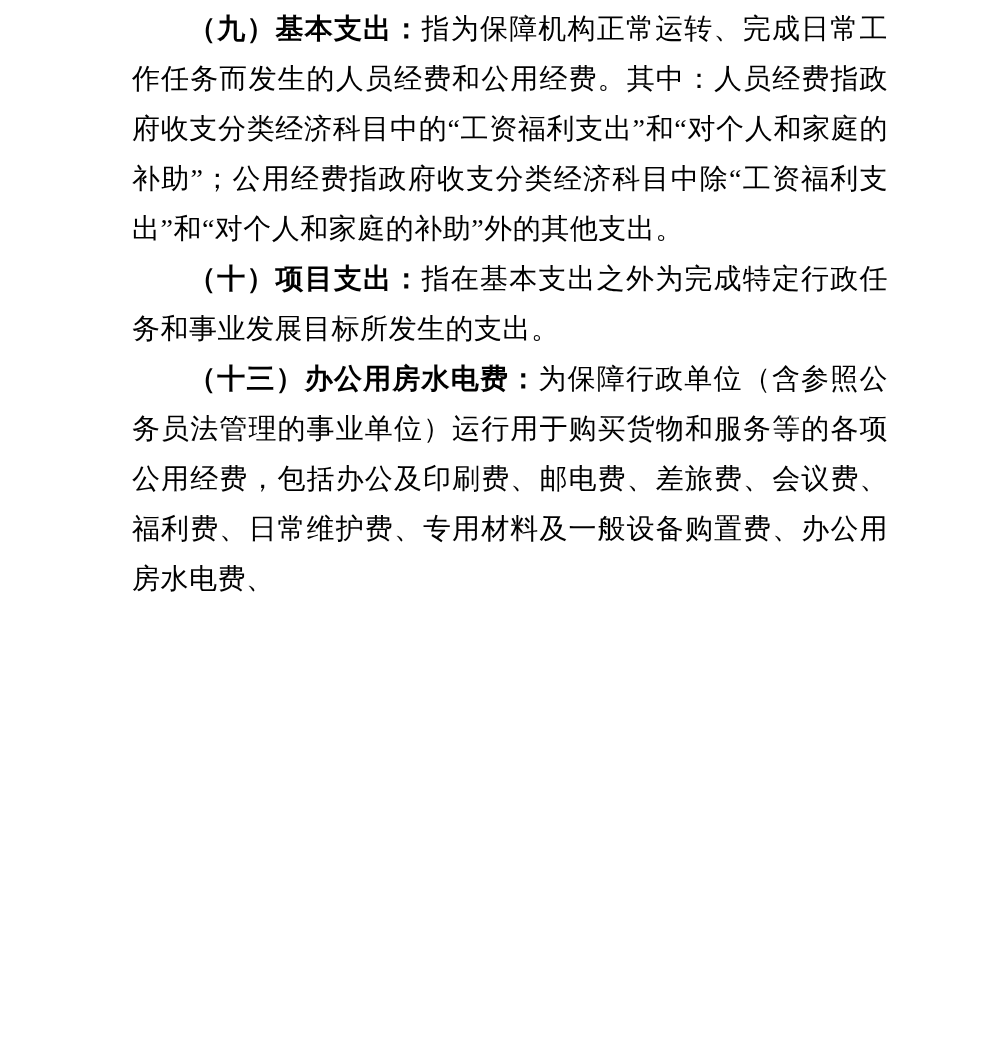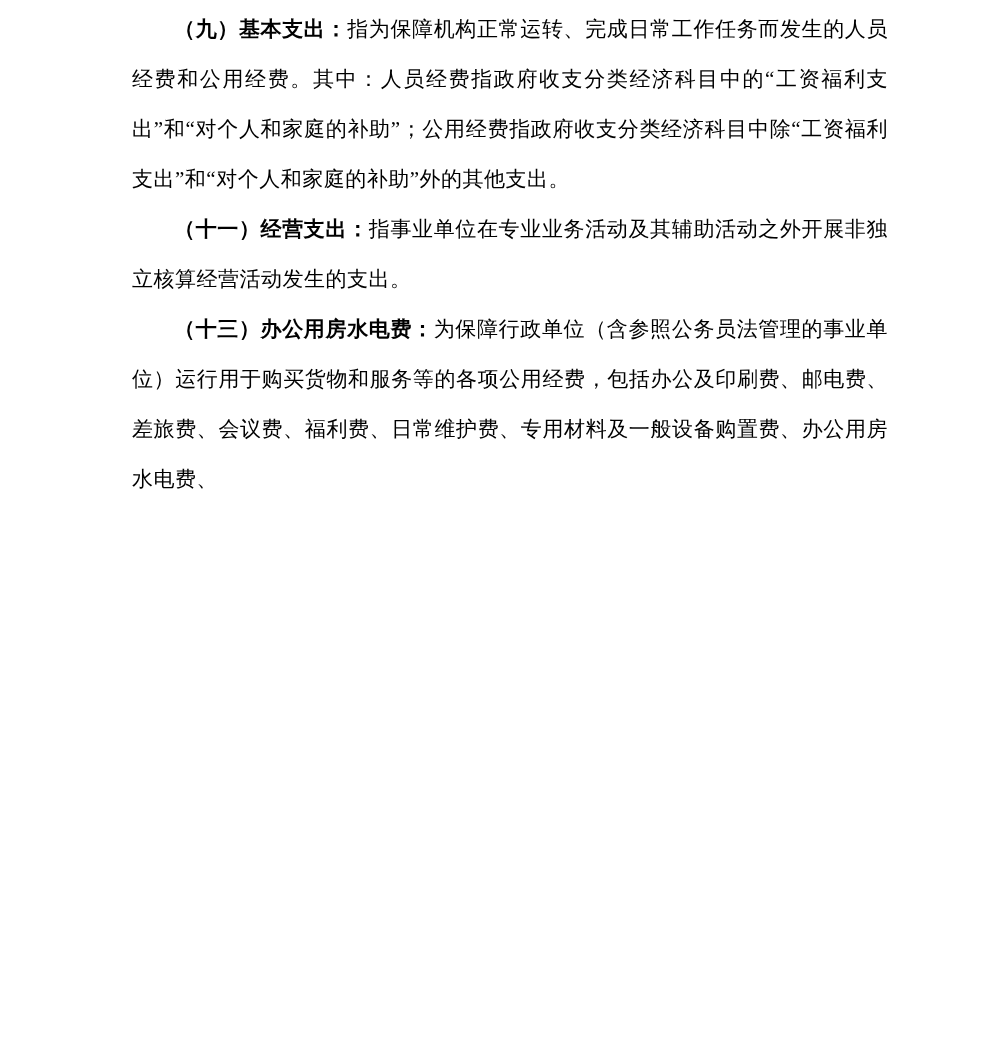--- a/index.html
+++ b/index.html
@@ -13,44 +13,44 @@
     height: 1056px;
     box-sizing: border-box;
     background: #ffffff;
     padding: 4px 112px 0 132px;
     overflow: hidden;
   }
   .para {
     margin: 0;
     padding: 0;
     font-family: "Liberation Serif", "DejaVu Serif", serif;
-    font-size: 21px;
+    font-size: 28px;
     line-height: 50px;
     color: #000000;
     text-align: justify;
     text-justify: inter-ideograph;
     text-indent: 2em;
     letter-spacing: 0.5px;
   }
   .lead {
     font-weight: 700;
   }
 </style>
 </head>
 <body>
 
 <div class="page">
 
   <p class="para">
     <span class="lead">（九）基本支出：</span><span>指为保障机构正常运转、完成日常工作任务而发生的人员经费和公用经费。其中：人员经费指政府收支分类经济科目中的“工资福利支出”和“对个人和家庭的补助”；公用经费指政府收支分类经济科目中除“工资福利支出”和“对个人和家庭的补助”外的其他支出。</span>
   </p>
 
+  <p class="para">
+    <span class="lead">（十）项目支出：</span><span>指在基本支出之外为完成特定行政任务和事业发展目标所发生的支出。</span>
+  </p>
 
-  <p class="para">
-    <span class="lead">（十一）经营支出：</span><span>指事业单位在专业业务活动及其辅助活动之外开展非独立核算经营活动发生的支出。</span>
-  </p>
 
 
   <p class="para">
     <span class="lead">（十三）办公用房水电费：</span><span>为保障行政单位（含参照公务员法管理的事业单位）运行用于购买货物和服务等的各项公用经费，包括办公及印刷费、邮电费、差旅费、会议费、福利费、日常维护费、专用材料及一般设备购置费、办公用房水电费、</span>
   </p>
 
 </div>
 
 </body></html>

